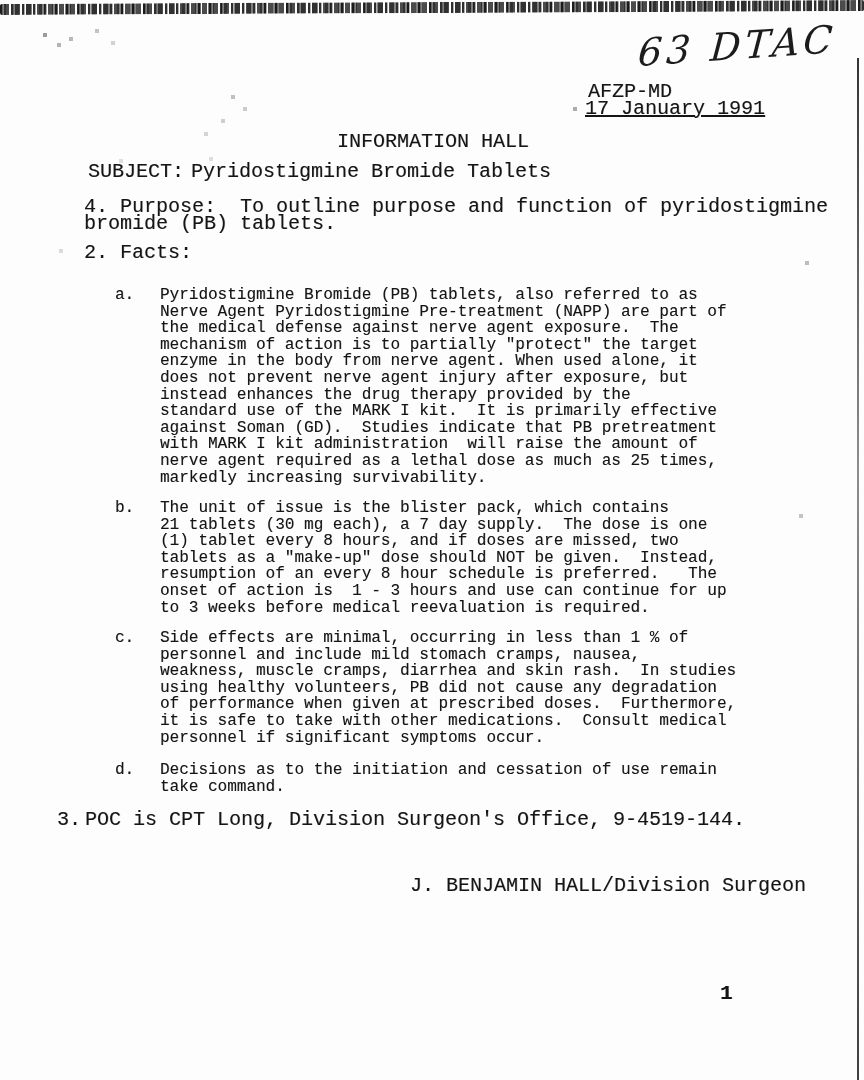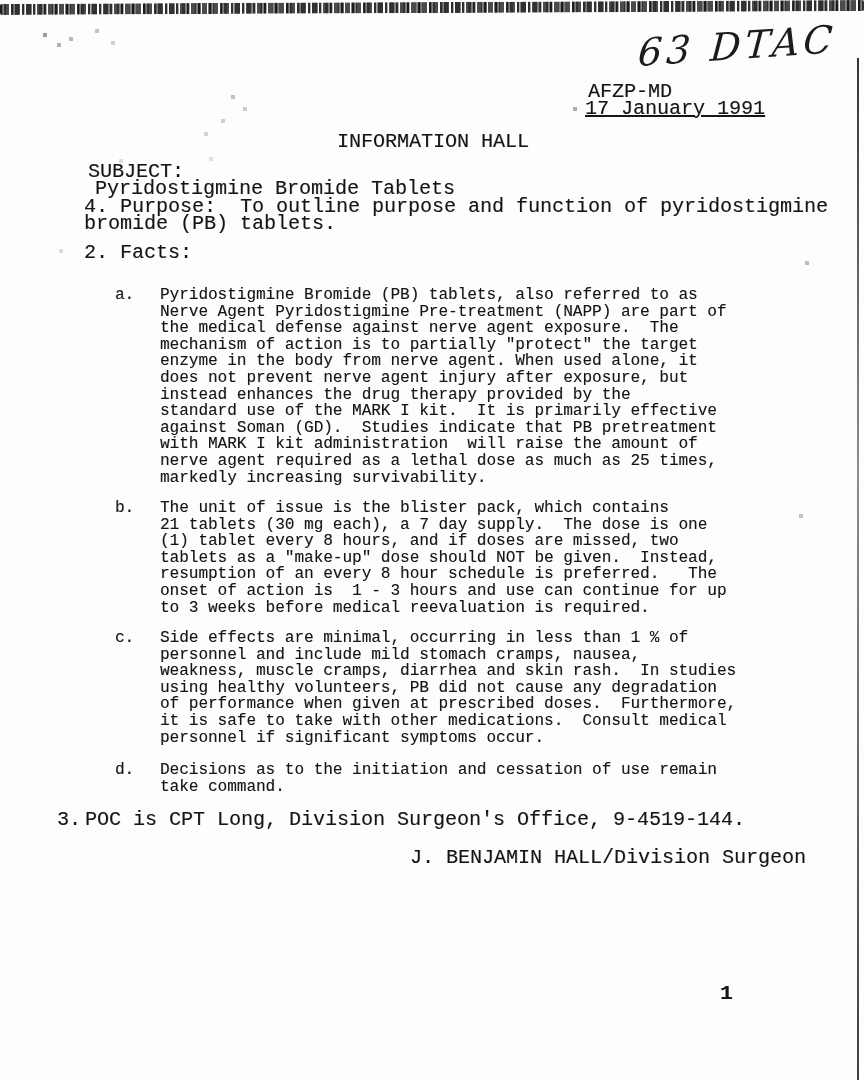--- a/index.html
+++ b/index.html
@@ -106,21 +106,21 @@
   <div class="noise-top"></div>
   <div class="specks"></div>
   <div class="edge-line"></div>
 
   <div class="handwriting">63 DTAC</div>
 
   <div class="t" style="left:588px;top:84px;">AFZP-MD</div>
   <div class="t" style="left:585px;top:101px;text-decoration:underline;">17 January 1991</div>
   <div class="t" style="left:337px;top:134px;">INFORMATION HALL</div>
 
-  <div class="t row" style="left:88px;top:164px;flex-direction:column;">
+  <div class="t row" style="left:88px;top:164px;">
     <span>SUBJECT:</span>
     <span class="subject-text">Pyridostigmine Bromide Tablets</span>
   </div>
 
   <div class="t" style="left:84px;top:199px;">4. Purpose:  To outline purpose and function of pyridostigmine
 bromide (PB) tablets.</div>
 
   <div class="t" style="left:84px;top:245px;text-align:right;">2. Facts:</div>
 
   <div class="fact" style="top:287px;">
@@ -165,17 +165,17 @@
     <span class="lbl">d.</span>
     <span class="txt">Decisions as to the initiation and cessation of use remain
 take command.</span>
   </div>
 
   <div class="t row" style="left:57px;top:812px;">
     <span class="poc-num">3.</span>
     <span>POC is CPT Long, Division Surgeon's Office, 9-4519-144.</span>
   </div>
 
-  <div class="t" style="left:410px;top:850px;">J. BENJAMIN HALL/Division Surgeon</div>
+  <div class="t" style="left:410px;top:878px;">J. BENJAMIN HALL/Division Surgeon</div>
 
   <div class="page-num">1</div>
 
 </div>
 
 </body></html>

